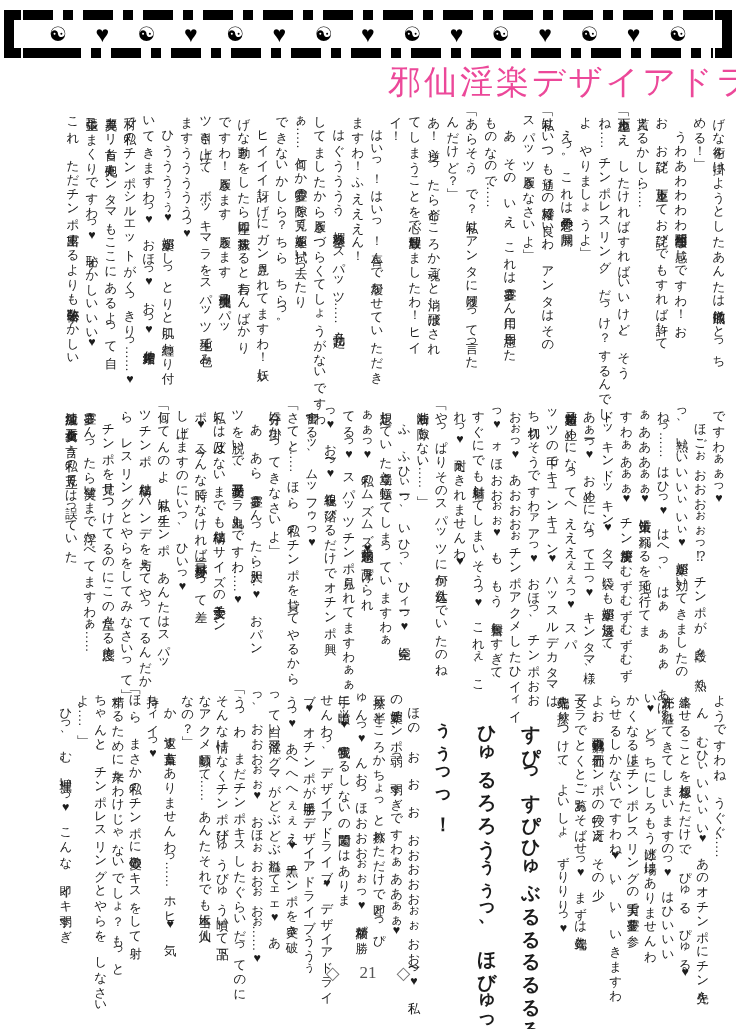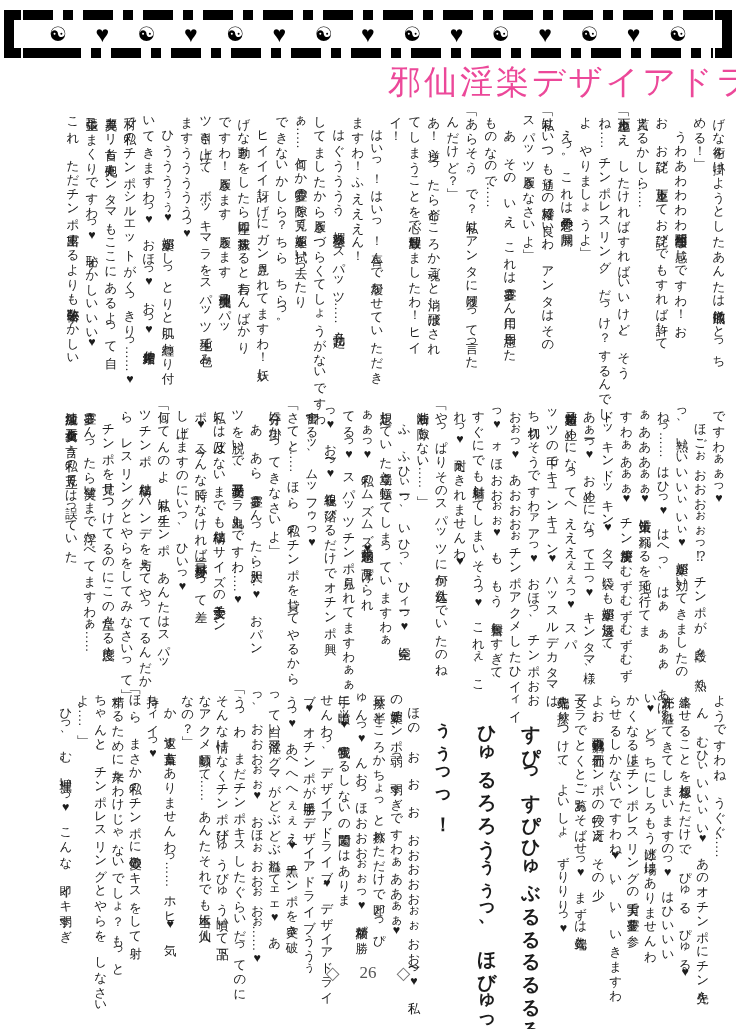--- a/index.html
+++ b/index.html
@@ -231,17 +231,17 @@
       <div class="col">持ちィイっ♥</div>
       <div class="col">「ほら、まさか私のチンポに敬愛のキスをして射</div>
       <div class="col">精するために来たわけじゃないでしょ？ もっと</div>
       <div class="col">ちゃんと、チンポレスリングとやらを、しなさい</div>
       <div class="col">よ……」</div>
       <div class="col">　ひっ、む、無理いっ♥ こんな、即イキ弱すぎ</div>
     </div>
 
   <div class="page-num">
     <span class="dia">◇</span>
-    <span>26</span>
+    <span>21</span>
     <span class="dia">◇</span>
   </div>
 
 </div>
 
 </body></html>

